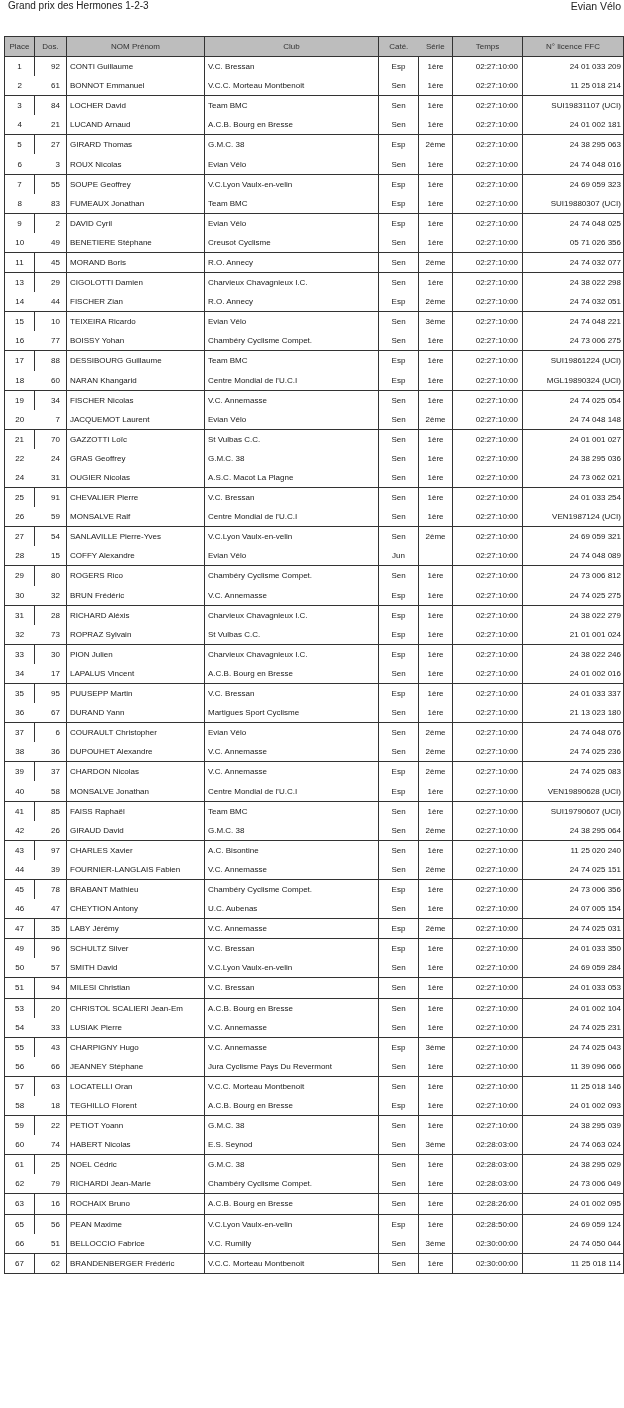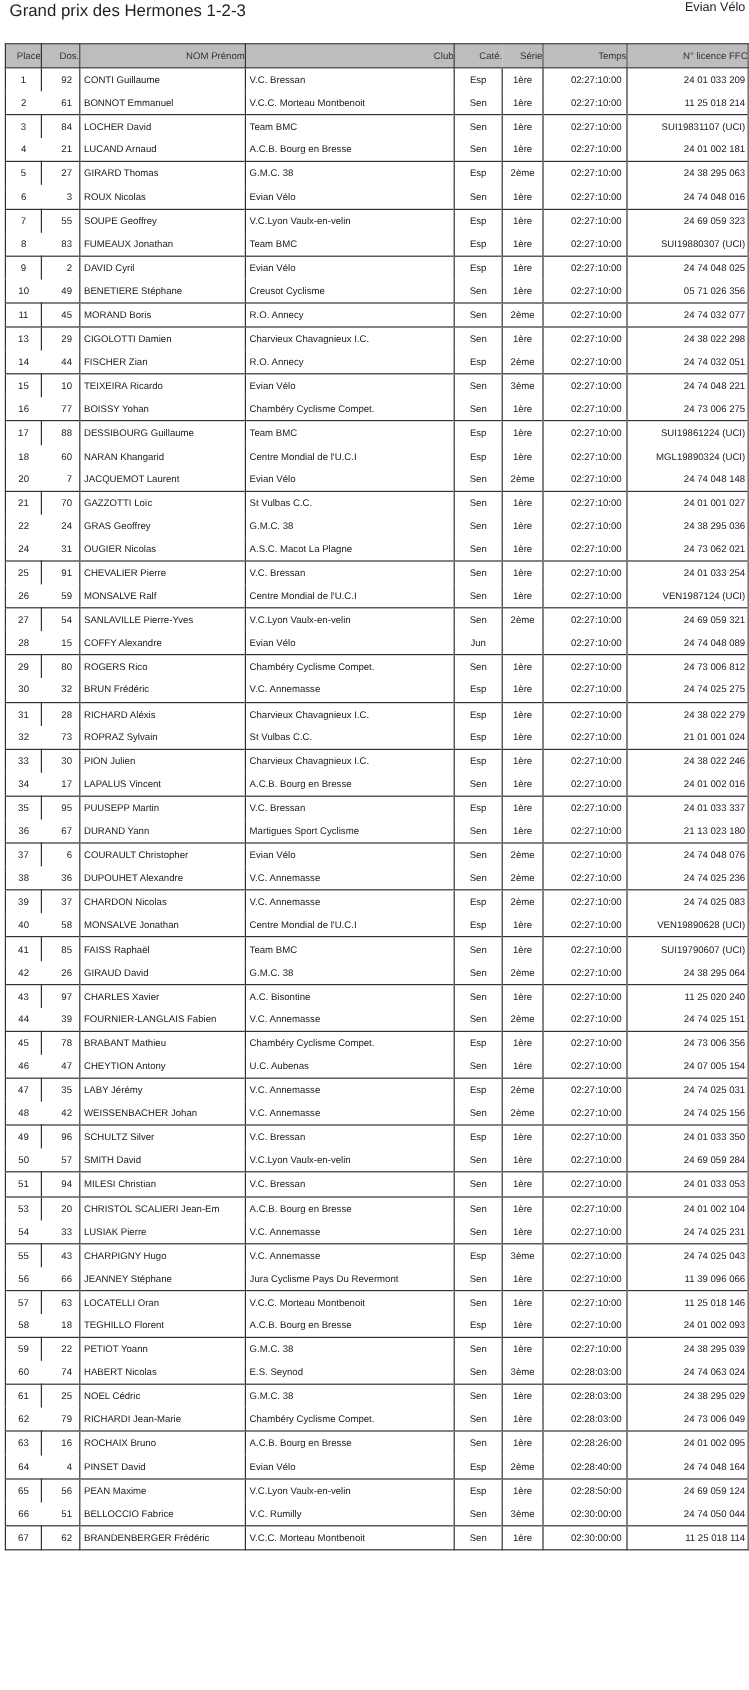--- a/index.html
+++ b/index.html
@@ -1,25 +1,25 @@
 <!DOCTYPE html>
 <html><head>
 <meta charset="utf-8">
 <style>
   html, body { margin: 0; padding: 0; background: #ffffff; }
   body { width: 624px; height: 1408px; overflow: hidden; position: relative;
          font-family: "Liberation Sans", sans-serif; color: #1a1a1a; }
-  .title-left { position: absolute; left: 8px; top: 0px; font-size: 14px; color: #222; }
+  .title-left { position: absolute; left: 8px; top: 0px; font-size: 10px; color: #222; }
   .title-right { position: absolute; right: 3px; top: 0px; font-size: 10.5px; color: #222; }
   table { position: absolute; left: 4px; top: 36px; border-collapse: collapse;
           table-layout: fixed; width: 619px; font-size: 8px; }
   th, td { height: 19.1px; padding: 0; border-left: 1px solid #333; border-right: 1px solid #333;
            white-space: nowrap; overflow: hidden; }
   thead th { background: #bdbdbd; font-weight: normal; color: #333; border: 1px solid #333;
-             height: 19px; text-align: right; }
+             height: 19px; text-align: center; }
   thead th.c-cat { border-right: none; margin-top: 46px; }
   thead th.c-ser { border-left: none; }
   tbody tr.odd td { border-top: 1px solid #333; }
   tbody tr:last-child td { border-bottom: 1px solid #333; }
   td.c-place { text-align: center; }
   td.c-dos { text-align: right; padding-right: 6px; }
   td.c-nom { text-align: left; padding-left: 3px; }
   td.c-club { text-align: left; padding-left: 3px; }
   td.c-cat { text-align: center; }
   td.c-ser { text-align: center; }
@@ -221,20 +221,30 @@
       <tr class="even">
         <td class="c-place">18</td>
         <td class="c-dos">60</td>
         <td class="c-nom">NARAN Khangarid</td>
         <td class="c-club">Centre Mondial de l'U.C.I</td>
         <td class="c-cat">Esp</td>
         <td class="c-ser">1ère</td>
         <td class="c-temps">02:27:10:00</td>
         <td class="c-lic">MGL19890324 (UCI)</td>
       </tr>
+      <tr class="odd">
+        <td class="c-place">19</td>
+        <td class="c-dos">34</td>
+        <td class="c-nom">FISCHER Nicolas</td>
+        <td class="c-club">V.C. Annemasse</td>
+        <td class="c-cat">Sen</td>
+        <td class="c-ser">1ère</td>
+        <td class="c-temps">02:27:10:00</td>
+        <td class="c-lic">24 74 025 054</td>
+      </tr>
       <tr class="even">
         <td class="c-place">20</td>
         <td class="c-dos">7</td>
         <td class="c-nom">JACQUEMOT Laurent</td>
         <td class="c-club">Evian Vélo</td>
         <td class="c-cat">Sen</td>
         <td class="c-ser">2ème</td>
         <td class="c-temps">02:27:10:00</td>
         <td class="c-lic">24 74 048 148</td>
       </tr>
@@ -491,30 +501,20 @@
       <tr class="odd">
         <td class="c-place">47</td>
         <td class="c-dos">35</td>
         <td class="c-nom">LABY Jérémy</td>
         <td class="c-club">V.C. Annemasse</td>
         <td class="c-cat">Esp</td>
         <td class="c-ser">2ème</td>
         <td class="c-temps">02:27:10:00</td>
         <td class="c-lic">24 74 025 031</td>
       </tr>
-      <tr class="even">
-        <td class="c-place">48</td>
-        <td class="c-dos">42</td>
-        <td class="c-nom">WEISSENBACHER Johan</td>
-        <td class="c-club">V.C. Annemasse</td>
-        <td class="c-cat">Sen</td>
-        <td class="c-ser">2ème</td>
-        <td class="c-temps">02:27:10:00</td>
-        <td class="c-lic">24 74 025 156</td>
-      </tr>
       <tr class="odd">
         <td class="c-place">49</td>
         <td class="c-dos">96</td>
         <td class="c-nom">SCHULTZ Silver</td>
         <td class="c-club">V.C. Bressan</td>
         <td class="c-cat">Esp</td>
         <td class="c-ser">1ère</td>
         <td class="c-temps">02:27:10:00</td>
         <td class="c-lic">24 01 033 350</td>
       </tr>
@@ -641,30 +641,20 @@
       <tr class="odd">
         <td class="c-place">63</td>
         <td class="c-dos">16</td>
         <td class="c-nom">ROCHAIX Bruno</td>
         <td class="c-club">A.C.B. Bourg en Bresse</td>
         <td class="c-cat">Sen</td>
         <td class="c-ser">1ère</td>
         <td class="c-temps">02:28:26:00</td>
         <td class="c-lic">24 01 002 095</td>
       </tr>
-      <tr class="even">
-        <td class="c-place">64</td>
-        <td class="c-dos">4</td>
-        <td class="c-nom">PINSET David</td>
-        <td class="c-club">Evian Vélo</td>
-        <td class="c-cat">Esp</td>
-        <td class="c-ser">2ème</td>
-        <td class="c-temps">02:28:40:00</td>
-        <td class="c-lic">24 74 048 164</td>
-      </tr>
       <tr class="odd">
         <td class="c-place">65</td>
         <td class="c-dos">56</td>
         <td class="c-nom">PEAN Maxime</td>
         <td class="c-club">V.C.Lyon Vaulx-en-velin</td>
         <td class="c-cat">Esp</td>
         <td class="c-ser">1ère</td>
         <td class="c-temps">02:28:50:00</td>
         <td class="c-lic">24 69 059 124</td>
       </tr>

